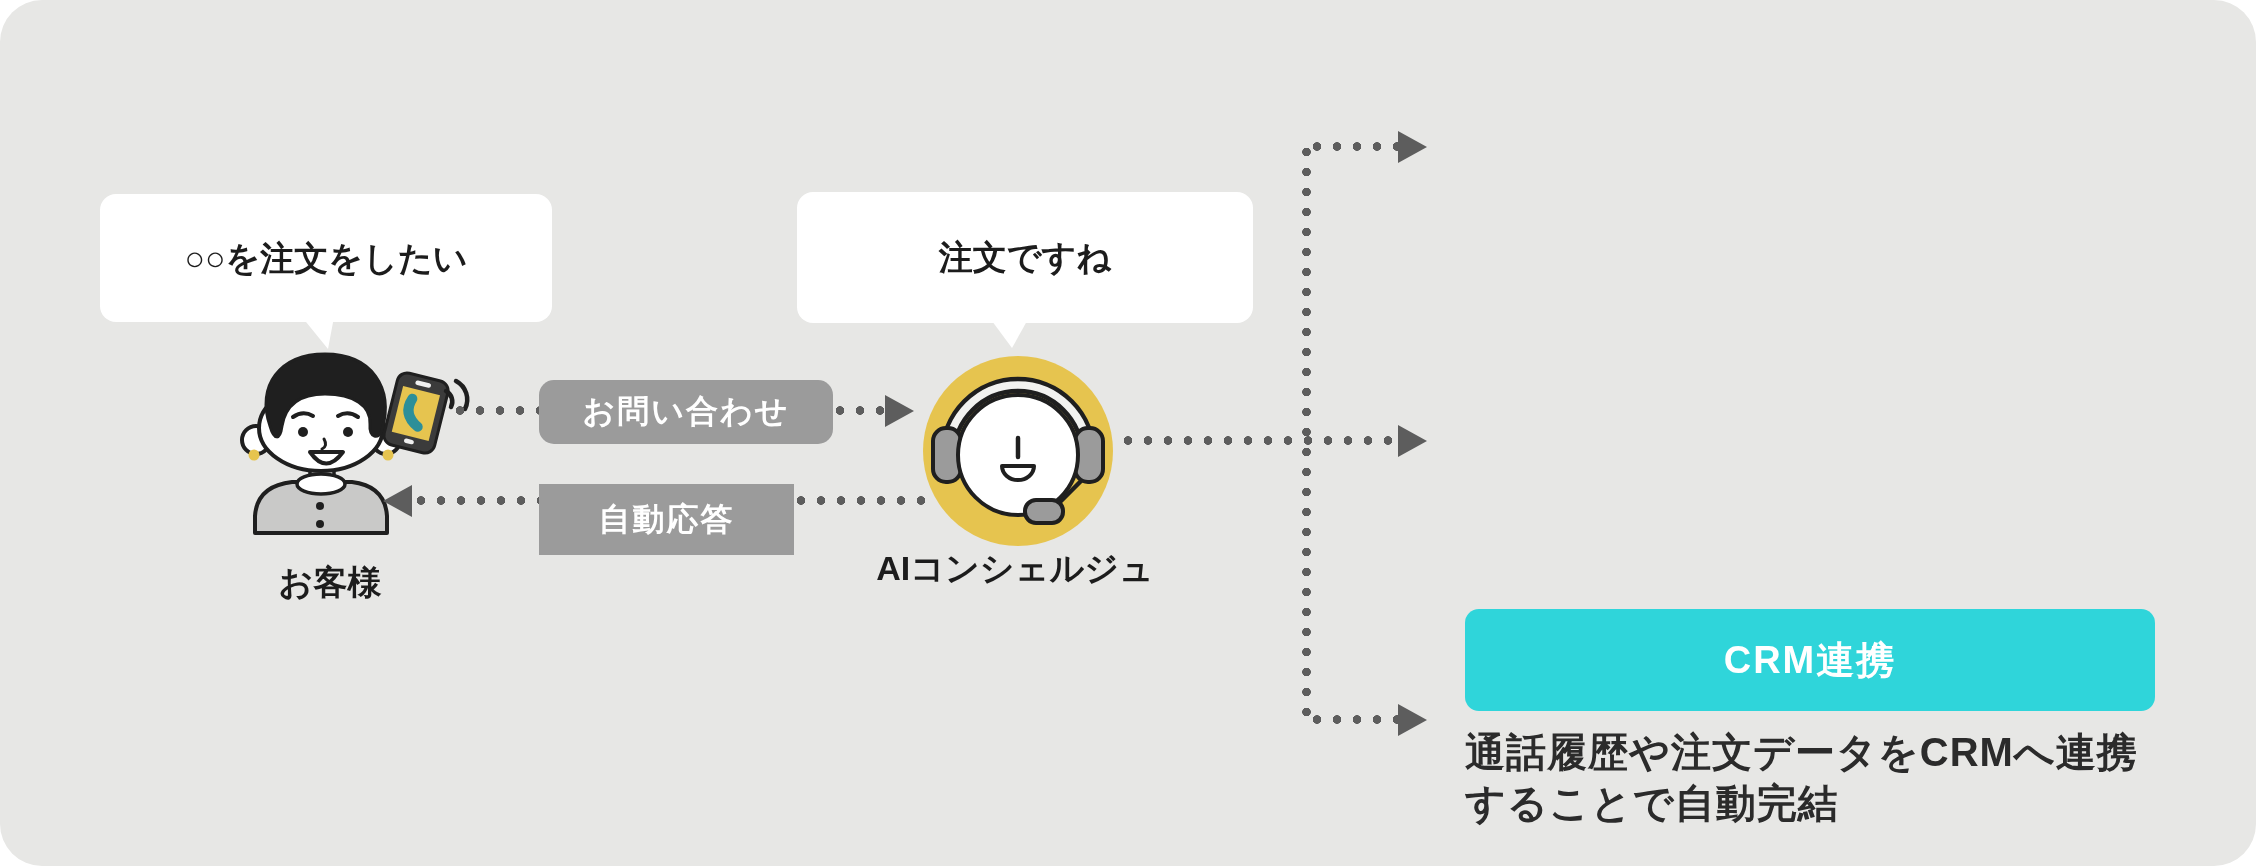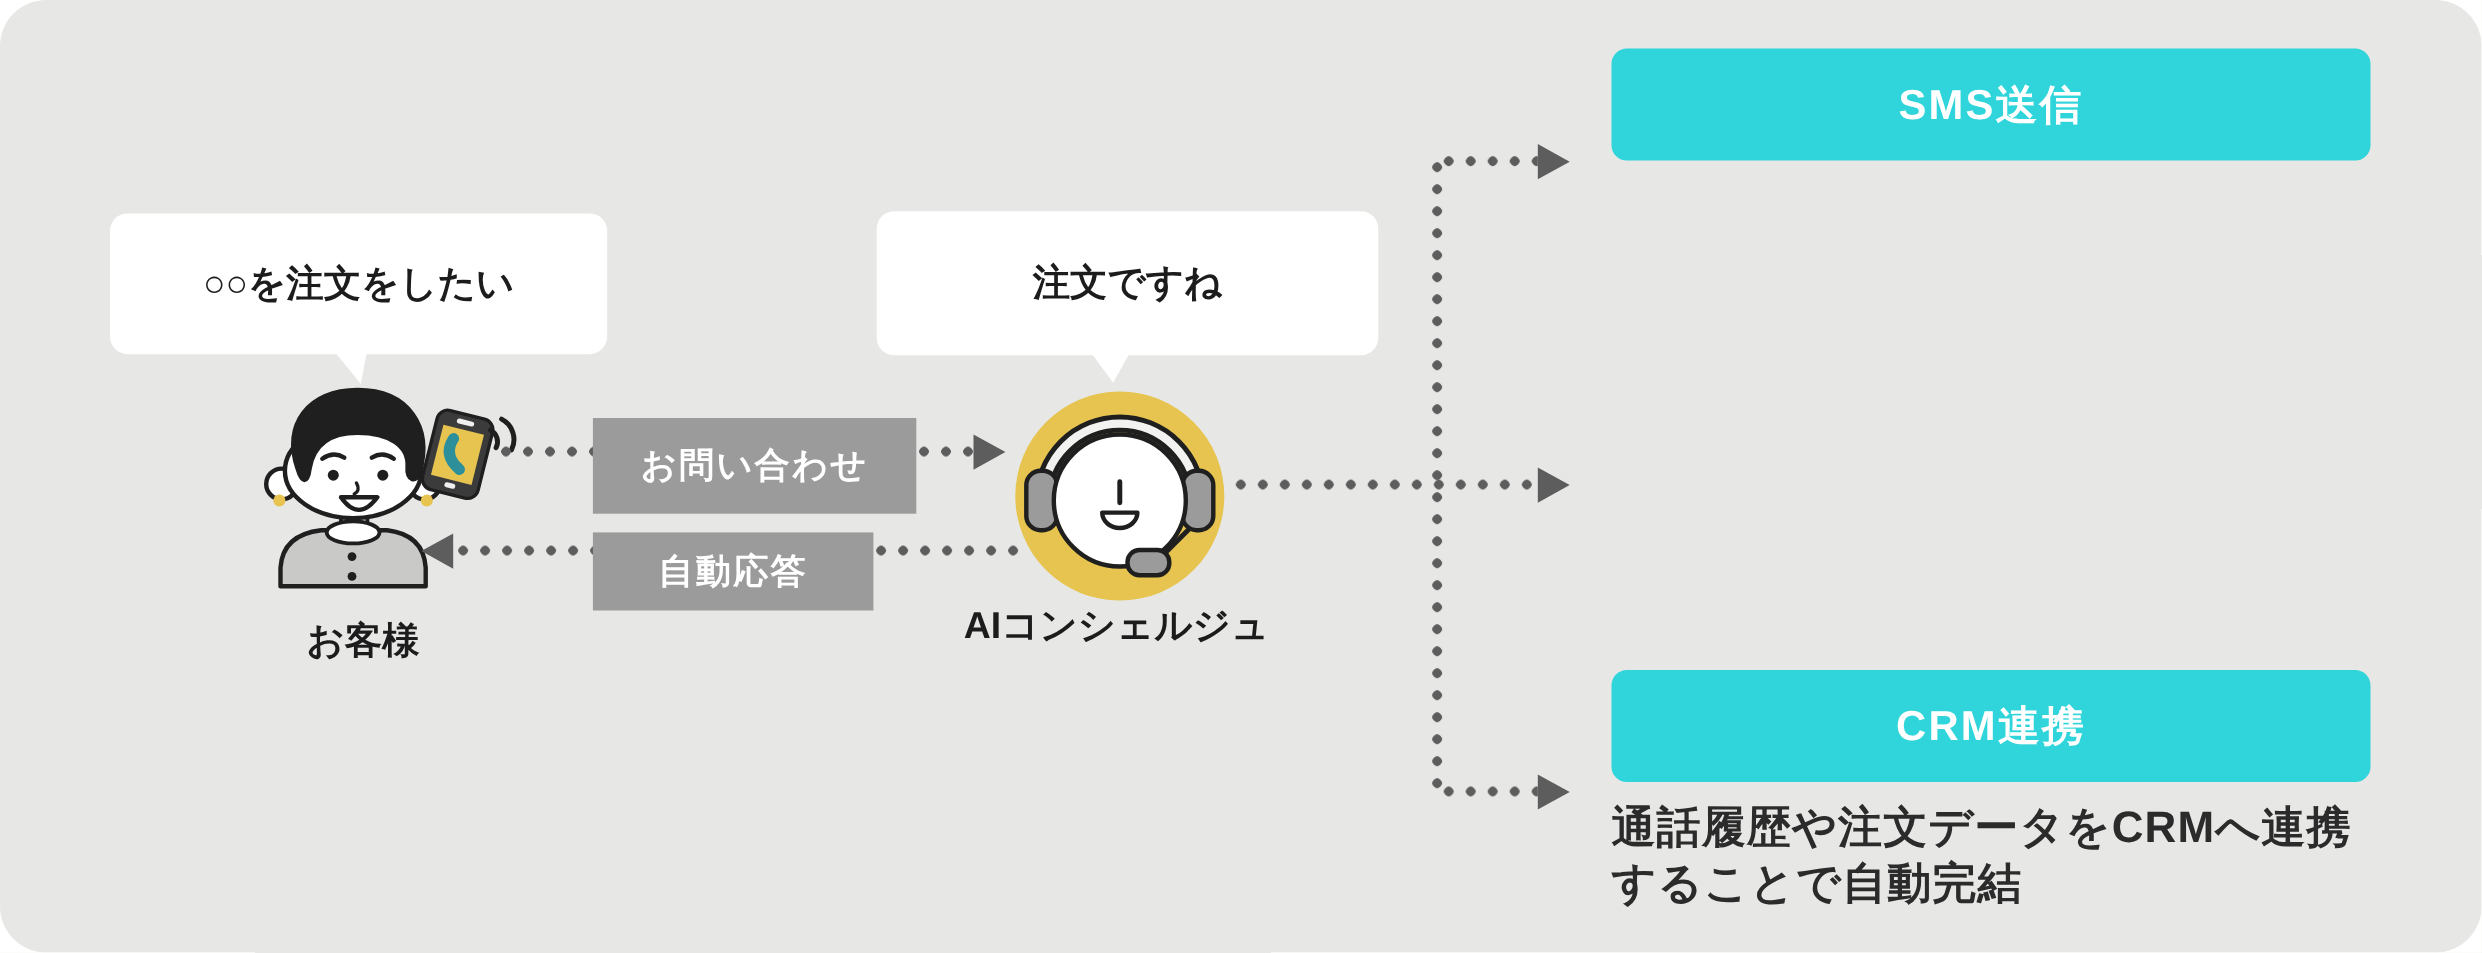--- a/index.html
+++ b/index.html
@@ -89,21 +89,21 @@
 
     <g>
       <path d="M 206,43 a 12,12 0 0 1 5,16" fill="none" stroke="#1f1f1f" stroke-width="4.5" stroke-linecap="round"></path>
       <path d="M 216,33 a 21,21 0 0 1 9,28" fill="none" stroke="#1f1f1f" stroke-width="4.5" stroke-linecap="round"></path>
     </g>
   </svg>
   <div class="char-label" style="left:220px;top:560px;width:220px;">お客様</div>
 
   <div class="dots-h" style="left:450px;top:406px;width:435px;"></div>
   <div class="arr-r" style="left:885px;top:395px;"></div>
-  <div class="flow-box" style="left:539px;top:380px;width:294px;height:87px;">お問い合わせ</div>
+  <div class="flow-box" style="left:539px;top:380px;width:294px;height:64px;border-radius:15px;">お問い合わせ</div>
 
   <div class="dots-h" style="left:411px;top:496px;width:525px;"></div>
   <div class="arr-l" style="left:383px;top:485px;"></div>
   <div class="flow-box" style="left:539px;top:484px;width:255px;height:71px;">自動応答</div>
 
   <div class="bubble" style="left:797px;top:192px;width:456px;height:131px;">
     <span>注文ですね</span>
   </div>
   <svg class="bubble-tail" style="left:984px;top:321px;" width="44" height="30">
     <polygon points="8,0 43,0 28,27" fill="#ffffff"></polygon>
@@ -130,21 +130,20 @@
 
   <div class="dots-h" style="left:1118px;top:436px;width:280px;"></div>
   <div class="arr-r" style="left:1398px;top:425px;"></div>
   <div class="dots-v" style="left:1302px;top:142px;height:583px;"></div>
   <div class="dots-h" style="left:1307px;top:142px;width:91px;"></div>
   <div class="arr-r" style="left:1398px;top:131px;"></div>
   <div class="dots-h" style="left:1307px;top:715px;width:91px;"></div>
   <div class="arr-r" style="left:1398px;top:704px;"></div>
 
   <div class="card" style="top:44px;">
-    <div class="card-header">SMS送信</div>
   </div>
 
 
   <div class="card" style="top:609px;">
     <div class="card-header">CRM連携</div>
     <div class="card-desc">
       <div>通話履歴や注文データをCRMへ連携</div>
       <div>することで自動完結</div>
     </div>
   </div>

